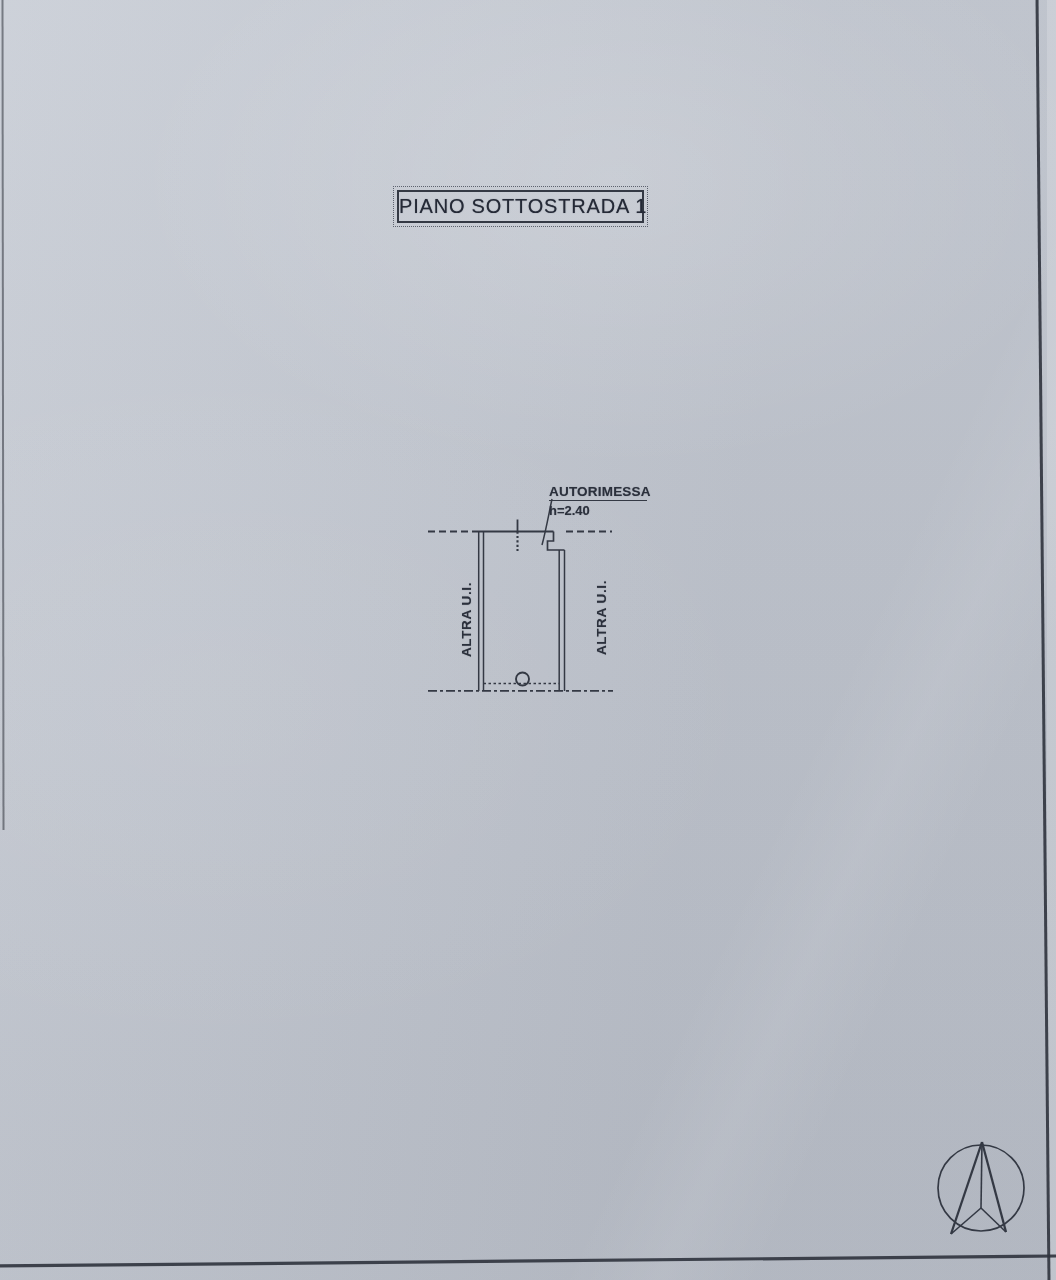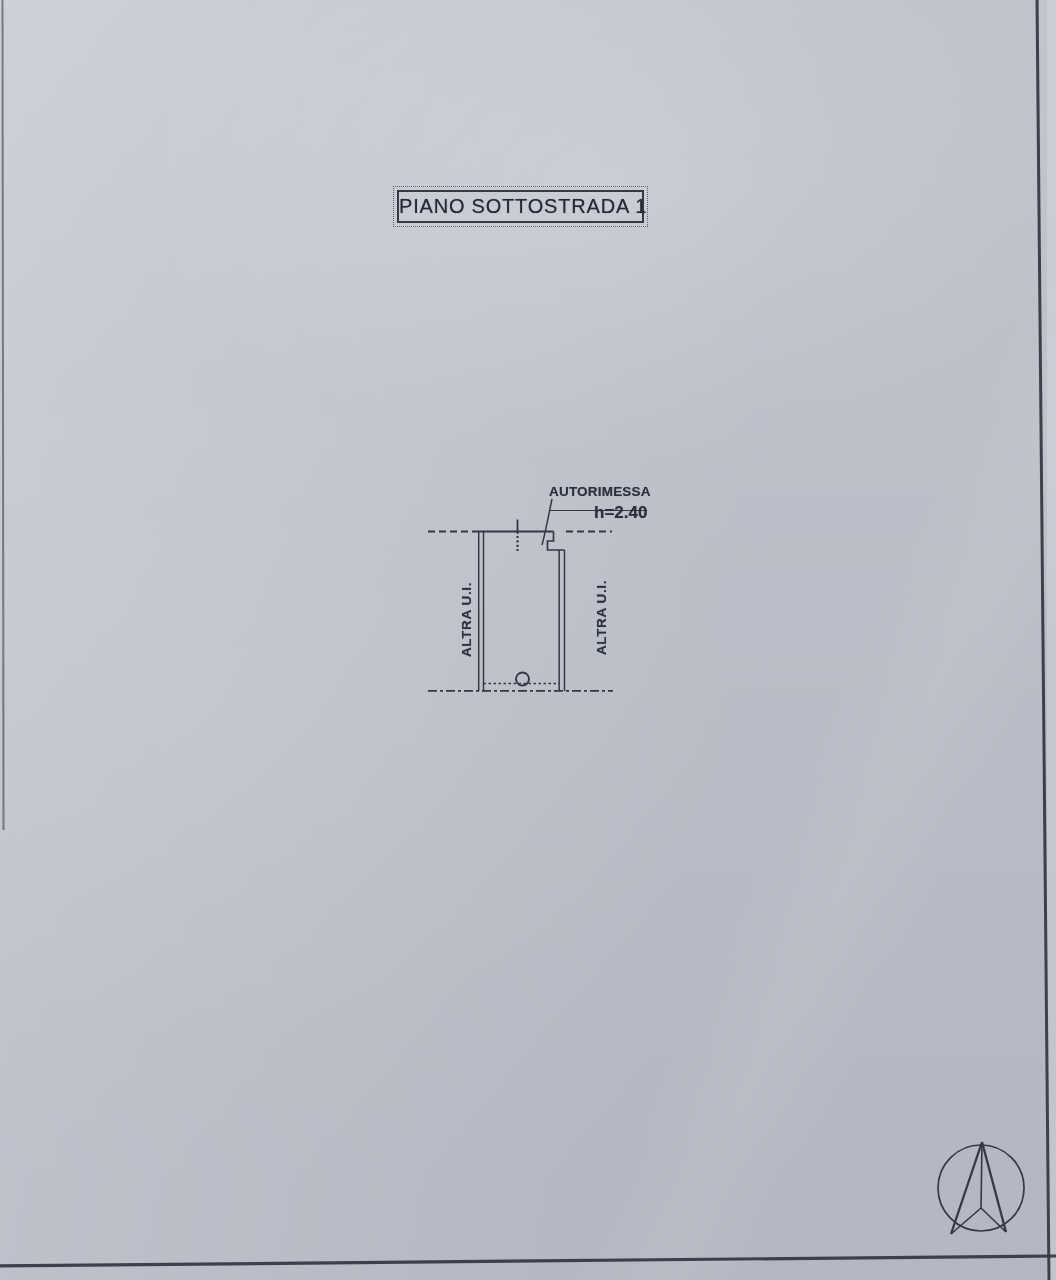--- a/index.html
+++ b/index.html
@@ -54,25 +54,25 @@
   }
 
   .plan-label {
     position: absolute; color: #2b303c; font-weight: 700;
     text-shadow: 0 0 1px rgba(43,48,60,0.45);
     white-space: nowrap;
   }
   .room-label {
     left: 549px; top: 484px; width: 98px;
     font-size: 13.5px; letter-spacing: 0.2px; text-align: center;
-    border-bottom: 1.5px solid var(--ink); padding-bottom: 11px;
+    border-bottom: 1.5px solid var(--ink); padding-bottom: 1px;
   }
   .room-height {
-    left: 594px; top: 503px; width: 52px;
-    font-size: 17px; text-align: left;
+    left: 549px; top: 503px; width: 52px;
+    font-size: 13px; text-align: left;
   }
   .altra {
     width: 92px; height: 17px;
     font-size: 13.5px; letter-spacing: 0.6px; text-align: center;
     transform: rotate(-90deg);
   }
   .altra-left  { left: 421px; top: 611px; }
   .altra-right { left: 556px; top: 609px; }
 </style>
 </head>

